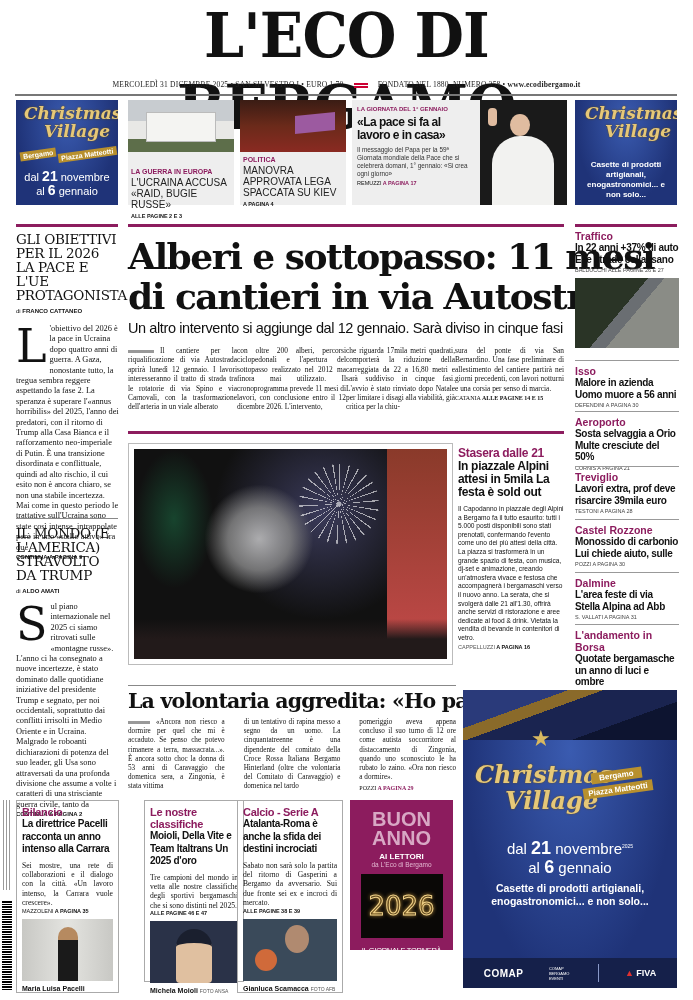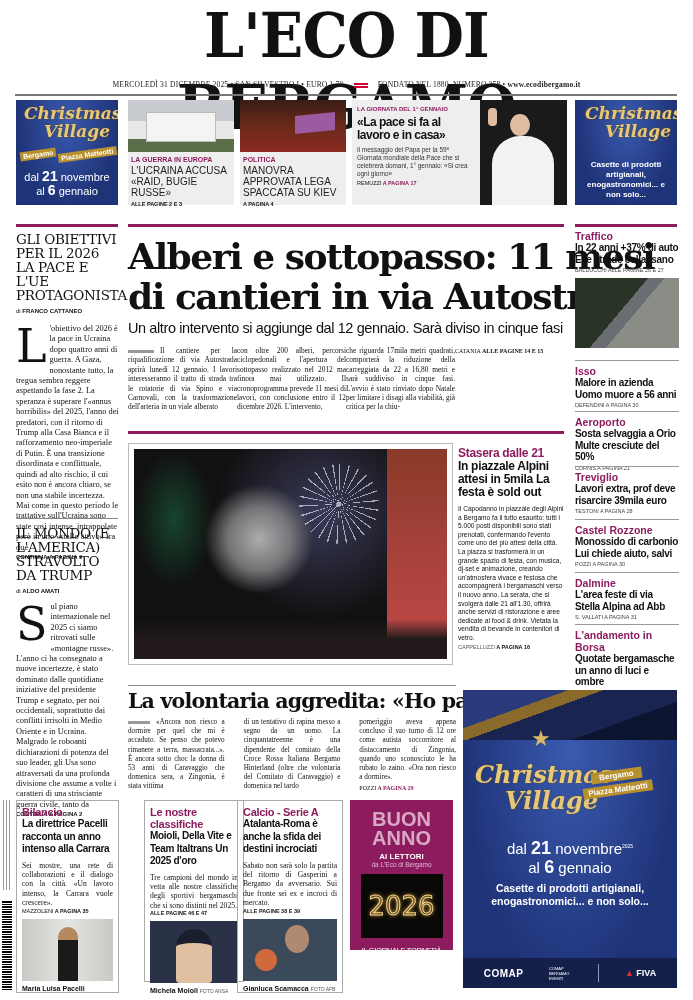--- a/index.html
+++ b/index.html
@@ -63,21 +63,21 @@
   <div style="position:absolute;left:0;top:70px;width:102px;text-align:center;font-size:11px;line-height:13px">
     <div><span>dal</span> <b style="font-size:14px">21</b> <span>novembre</span></div>
     <div><span>al</span> <b style="font-size:14px">6</b> <span>gennaio</span></div>
   </div>
 </div>
 
 <div class="abs teaser" style="left:128px;top:100px;width:106px;height:105px">
   <div class="photo" style="height:52px;background:linear-gradient(#c8ccd0 0 40%,#e8e8e6 40% 75%,#5d6e4a 75%)">
     <div style="margin:12px auto 0;width:70px;height:30px;background:#f4f4f2;border:1px solid #bbb"></div>
   </div>
-  <div style="padding:4px 3px">
+  <div style="padding:16px 3px">
     <div class="kicker">LA GUERRA IN EUROPA</div>
     <div class="teaser-title" style="margin-top:2px">L'UCRAINA ACCUSA «RAID, BUGIE RUSSE»</div>
     <div class="ref" style="margin-top:3px">ALLE PAGINE 2 E 3</div>
   </div>
 </div>
 
 <div class="abs teaser" style="left:240px;top:100px;width:106px;height:105px">
   <div class="photo" style="height:52px;background:linear-gradient(#3a1c14,#6b2a1a 50%,#8a2a22)">
     <div style="margin:14px 0 0 55px;width:40px;height:18px;background:#9c5aa0;transform:skewY(-6deg)"></div>
   </div>
@@ -133,21 +133,21 @@
 
 <div class="abs magbg" style="left:128px;top:224px;width:436px;height:3px"></div>
 <div class="abs" style="left:128px;top:236px;width:436px">
   <div class="headline">Alberi e sottopasso: 11 mesi</div>
   <div class="headline">di cantieri in via Autostrada</div>
   <div class="subhead" style="margin-top:4px">Un altro intervento si aggiunge dal 12 gennaio. Sarà diviso in cinque fasi</div>
   <div class="cols4" style="margin-top:10px">
     <div class="col-txt"><span style="display:inline-block;width:26px;height:3px;background:#999;vertical-align:middle;margin-right:6px"></span><span>Il cantiere per la riqualificazione di via Autostrada aprirà lunedì 12 gennaio. I lavori interesseranno il tratto di strada tra le rotatorie di via Spino e via Carnovali, con la trasformazione dell'arteria in un viale alberato</span></div>
     <div class="col-txt">con oltre 200 alberi, percorsi ciclopedonali e l'apertura del sottopasso realizzato nel 2012 ma finora mai utilizzato. Il cronoprogramma prevede 11 mesi di lavori, con conclusione entro il 12 dicembre 2026. L'intervento,</div>
     <div class="col-txt">che riguarda 17mila metri quadrati, comporterà la riduzione della carreggiata da 22 a 16,80 metri e sarà suddiviso in cinque fasi. L'avvio è stato rinviato dopo Natale per limitare i disagi alla viabilità, già critica per la chiu-</div>
-    <div class="col-txt"><div class="ref" style="font-size:6px;margin-top:1px"><span style="font-weight:normal">CATANIA</span> <span>ALLE PAGINE 14 E 15</span></div></div>
+    <div class="col-txt"><span>sura del ponte di via San Bernardino. Una fase preliminare di allestimento del cantiere partirà nei giorni precedenti, con lavori notturni e una corsia per senso di marcia.</span><div class="ref" style="font-size:6px;margin-top:1px"><span style="font-weight:normal">CATANIA</span> <span>ALLE PAGINE 14 E 15</span></div></div>
   </div>
 </div>
 <div class="abs magbg" style="left:128px;top:431px;width:436px;height:3px"></div>
 
 <div class="abs" style="left:128px;top:443px;width:325px;height:222px;border:1px solid #bbb;padding:5px">
   <div class="photo" style="position:relative;width:100%;height:100%;background:radial-gradient(circle at 60% 30%,#3a3a5a 0,#111 45%),#0c0c12">
     <div style="position:absolute;left:70px;top:35px;width:110px;height:110px;border-radius:50%;background:radial-gradient(circle,#cfcfcf 0,#8a8a8a 40%,transparent 70%);opacity:.8"></div>
     <div style="position:absolute;left:165px;top:15px;width:80px;height:80px;border-radius:50%;background:radial-gradient(circle,#fff 0 4%,transparent 5%),repeating-conic-gradient(#fff 0 2deg,transparent 2deg 14deg);opacity:.6"></div>
     <div style="position:absolute;right:0;top:0;width:60px;height:210px;background:linear-gradient(#8a3a2a,#c44a4a)"></div>
     <div style="position:absolute;left:0;bottom:0;width:100%;height:40px;background:linear-gradient(transparent,#221a1a 50%)"></div>
@@ -178,21 +178,21 @@
   <div class="sb-title">Sosta selvaggia a Orio Multe cresciute del 50%</div>
   <div class="sb-ref">CURNIS A PAGINA 21</div>
 </div>
 <div class="abs sidebox" style="left:575px;top:466px;width:104px">
   <div class="sb-kicker">Treviglio</div>
   <div class="sb-title">Lavori extra, prof deve risarcire 39mila euro</div>
   <div class="sb-ref">TESTONI A PAGINA 28</div>
 </div>
 <div class="abs sidebox" style="left:575px;top:519px;width:104px">
   <div class="sb-kicker">Castel Rozzone</div>
-  <div class="sb-title">Monossido di carbonio Lui chiede aiuto, salvi</div>
+  <div class="sb-title">Monossido di carbonio Lui chiede aiuto, sulle</div>
   <div class="sb-ref">POZZI A PAGINA 30</div>
 </div>
 <div class="abs sidebox" style="left:575px;top:572px;width:104px">
   <div class="sb-kicker">Dalmine</div>
   <div class="sb-title">L'area feste di via Stella Alpina ad Abb</div>
   <div class="sb-ref">S. VALLATI A PAGINA 31</div>
 </div>
 <div class="abs sidebox" style="left:575px;top:624px;width:104px">
   <div class="sb-kicker">L'andamento in Borsa</div>
   <div class="sb-title">Quotate bergamasche un anno di luci e ombre</div>

